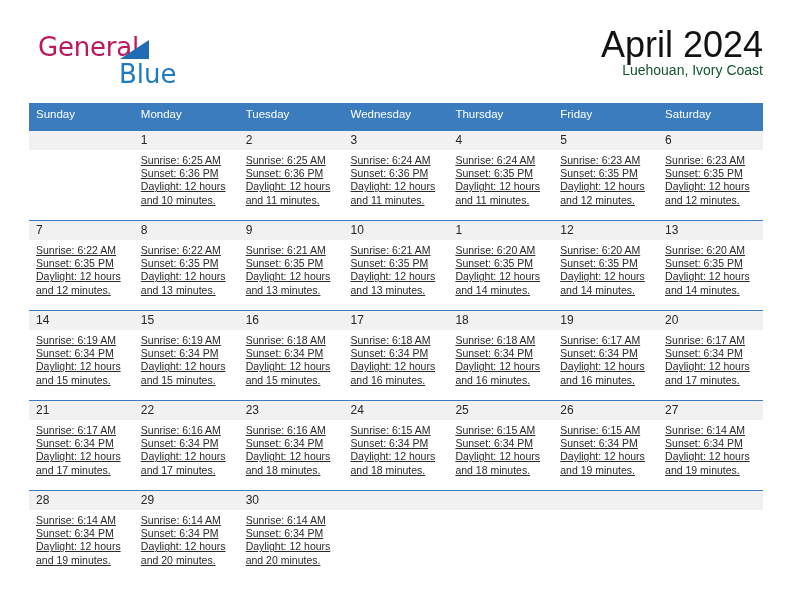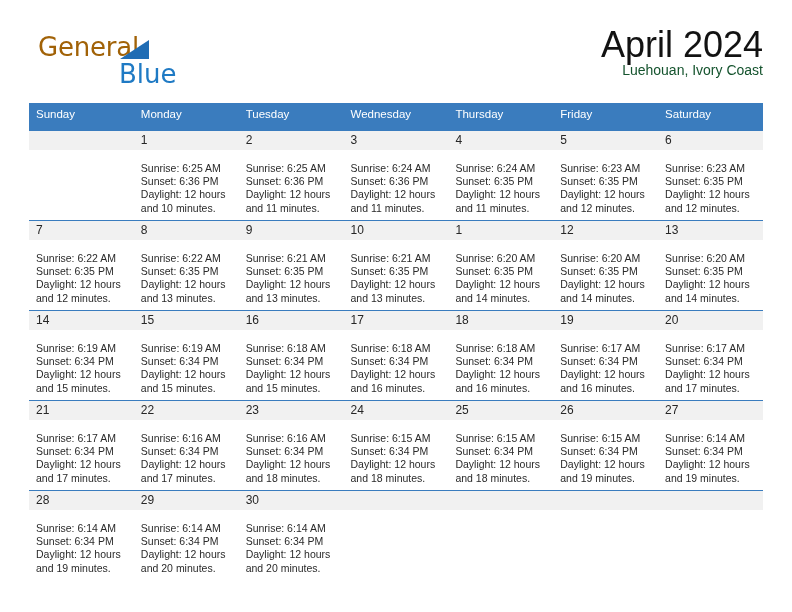--- a/index.html
+++ b/index.html
@@ -34,21 +34,21 @@
     left: 9px;
     top: 4px;
     width: 200px;
     height: 62px;
   }
   .logo-general {
     position: absolute;
     left: 0;
     top: 0;
     font-size: 26px;
-    color: #a16207;
+    color: #be185d;
     letter-spacing: -0.2px;
     font-family: "DejaVu Sans", sans-serif;
     font-weight: 400;
   }
   .logo-tri {
     position: absolute;
     left: 82px;
     top: 8px;
     width: 0;
     height: 0;
@@ -132,24 +132,25 @@
     line-height: 19px;
     font-size: 12px;
     color: #262626;
     padding-left: 7px;
     box-sizing: border-box;
   }
   .cell.empty .daynum-band {
     background: #f1f1f1;
   }
   .details {
-    padding: 12px 6px 0 7px;
+    padding: 4px 6px 0 7px;
     font-size: 10.5px;
     line-height: 13.2px;
     color: #2a2a2a;
+    text-decoration: underline;
   }
   .details div {
     white-space: nowrap;
   }
 </style>
 </head>
 <body>
 
 <div class="page">
 

